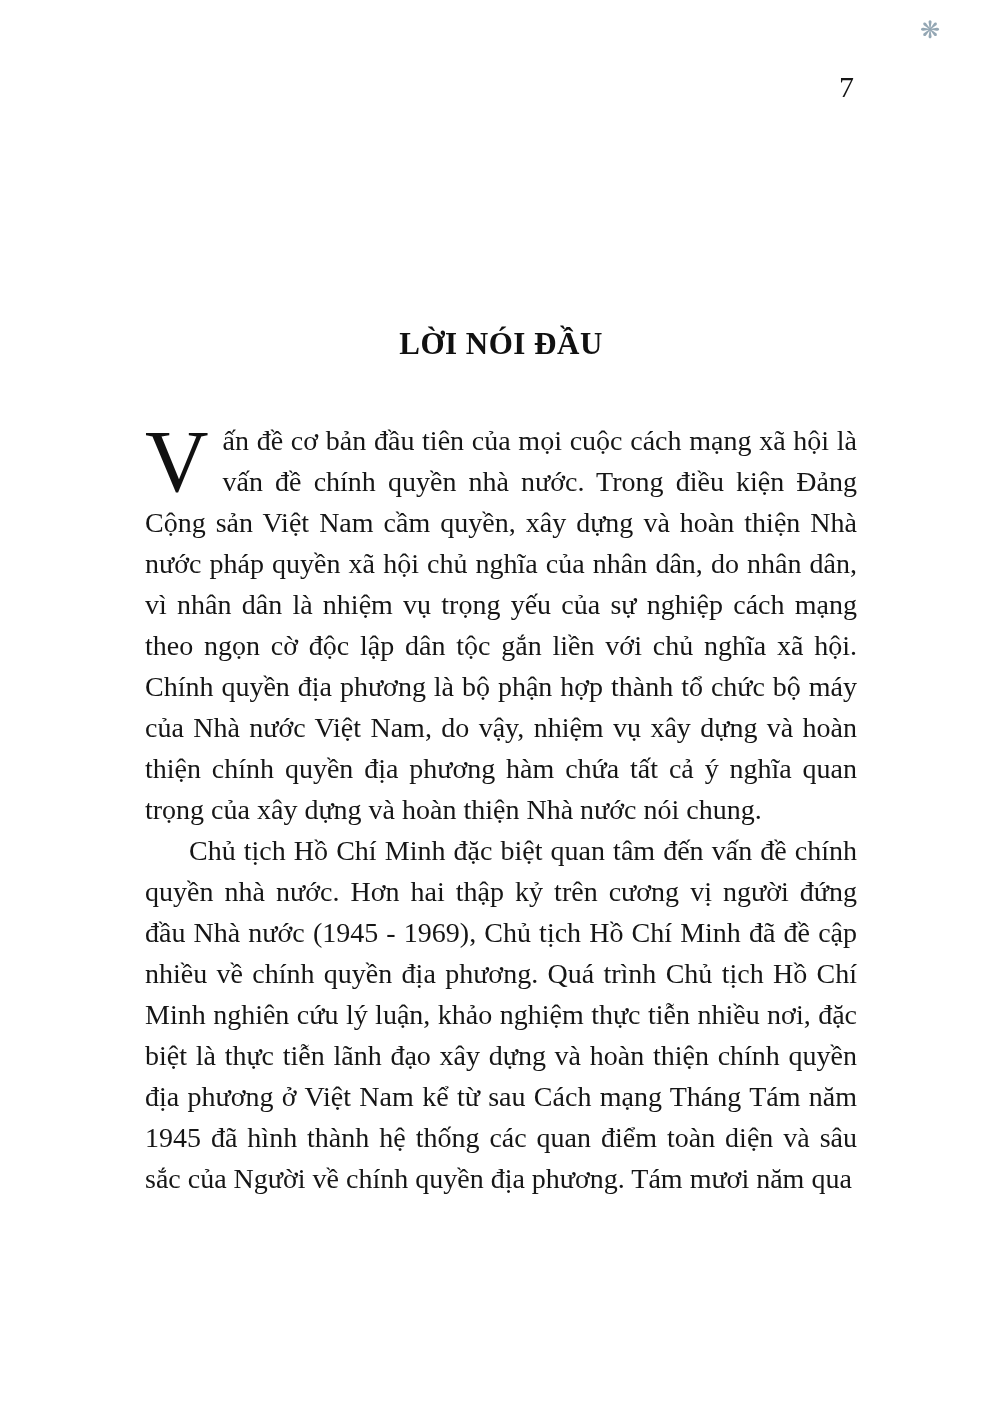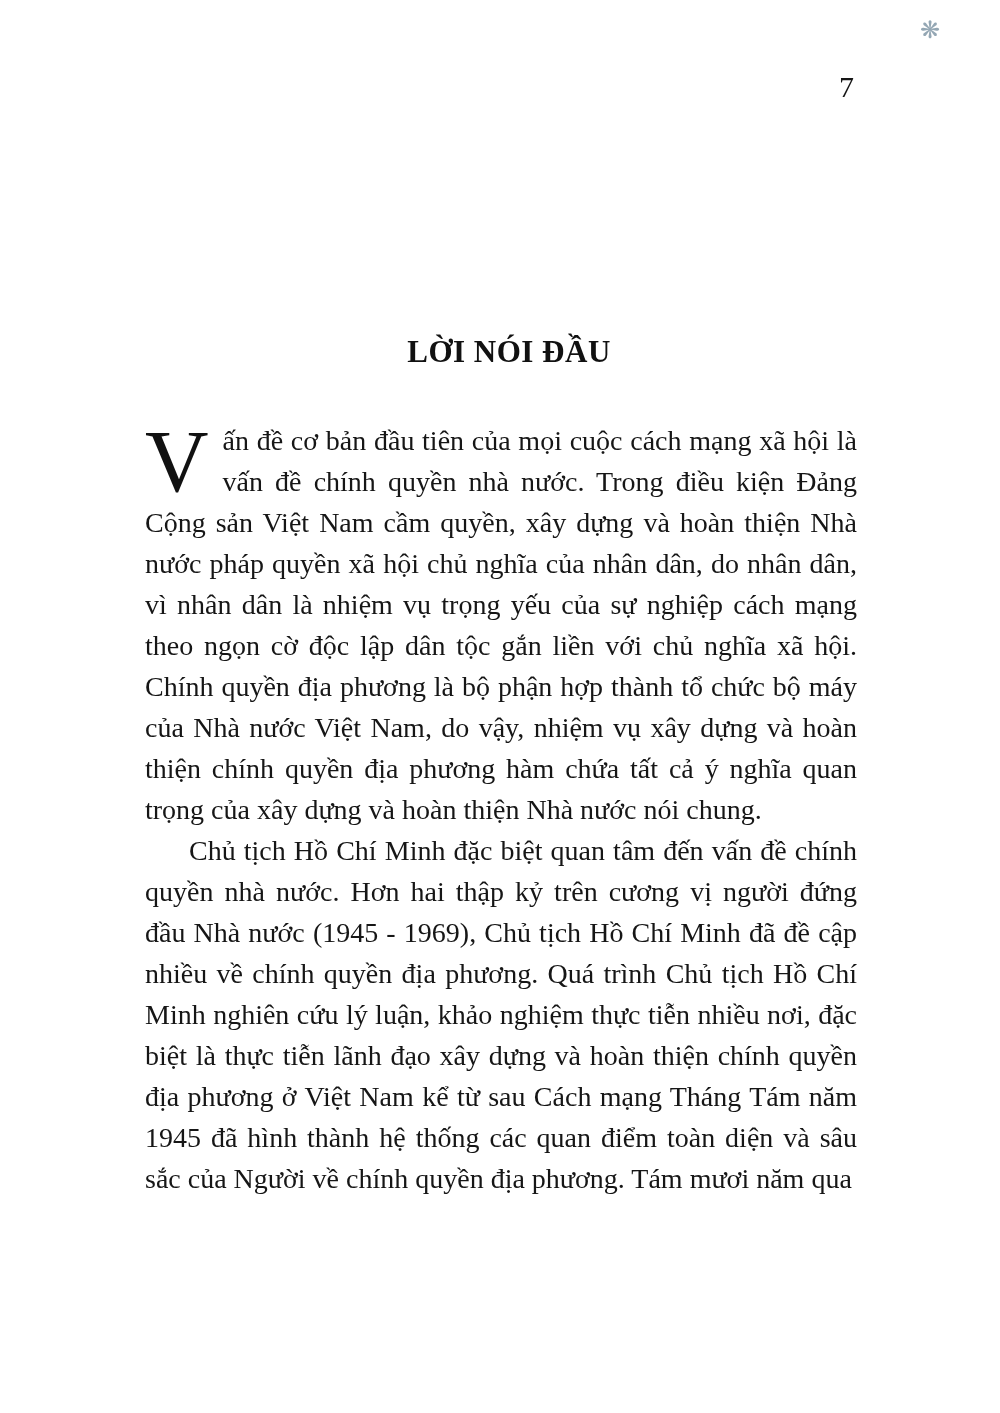--- a/index.html
+++ b/index.html
@@ -31,21 +31,21 @@
       top: 70px;
       right: 146px;
       font-size: 30px;
       color: #161616;
     }
     .chapter-title {
       position: absolute;
       top: 326px;
       left: 145px;
       width: 712px;
-      margin: 8px;
+      margin: 0;
       text-align: center;
       font-size: 31px;
       font-weight: bold;
       letter-spacing: 0.5px;
       color: #111111;
     }
     .content {
       position: absolute;
       left: 145px;
       top: 420px;

